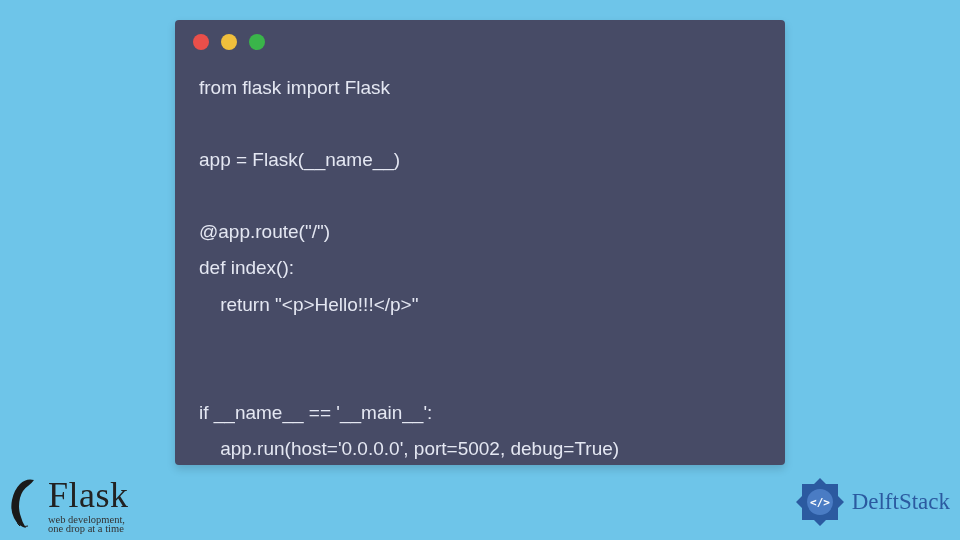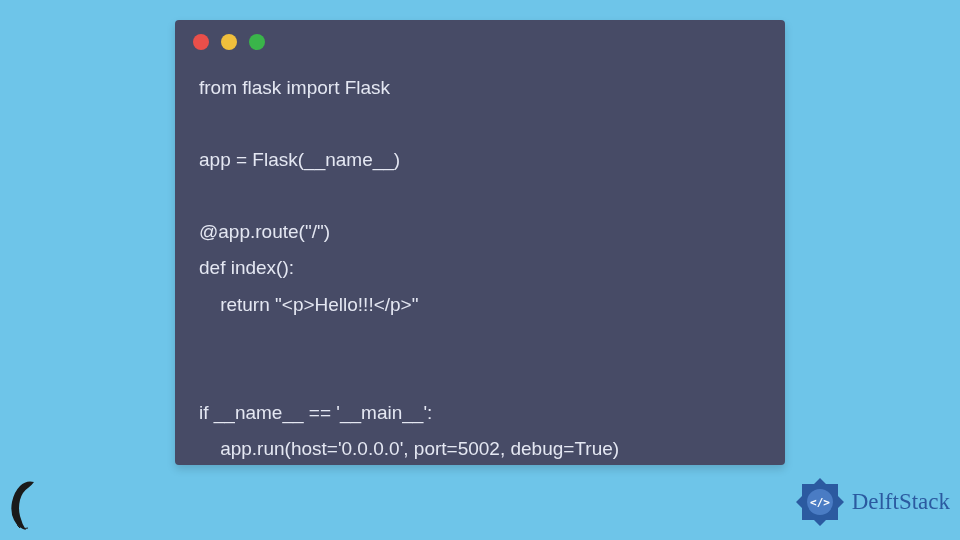--- a/index.html
+++ b/index.html
@@ -113,20 +113,25 @@
     app.run(host='0.0.0.0', port=5002, debug=True)</div>
 </div>
 
 <div class="flask-logo">
   <div class="flask-horn">
     <svg viewBox="0 0 36 56" width="36" height="56">
       <path d="M 28 4 Q 20 2 14 8 Q 8 14 6 24 Q 4 34 8 42 Q 12 50 20 52 Q 16 46 14 38 Q 12 30 14 22 Q 16 14 22 10 Q 26 7 28 4 Z" fill="#1a1a1a"></path>
       <path d="M 12 44 Q 10 48 14 50 M 10 38 Q 8 42 12 44 M 16 48 Q 18 52 22 50" stroke="#1a1a1a" stroke-width="1" fill="none"></path>
     </svg>
   </div>
+  <div class="flask-text">
+    <div class="flask-title">Flask</div>
+    <div class="flask-sub">web development,</div>
+    <div class="flask-sub">one drop at a time</div>
+  </div>
 </div>
 
 <div class="delft-logo">
   <div class="delft-icon">
     <svg viewBox="0 0 52 52" width="52" height="52">
       <g transform="translate(26,26)">
         <path d="M 0 -24 L 6 -18 L 18 -18 L 18 -6 L 24 0 L 18 6 L 18 18 L 6 18 L 0 24 L -6 18 L -18 18 L -18 6 L -24 0 L -18 -6 L -18 -18 L -6 -18 Z" fill="#2b5aa0"></path>
         <circle r="13" fill="#4a7cc4"></circle>
         <text x="0" y="4" text-anchor="middle" font-size="11" fill="#fff" font-family="monospace" font-weight="bold">&lt;/&gt;</text>
       </g>

